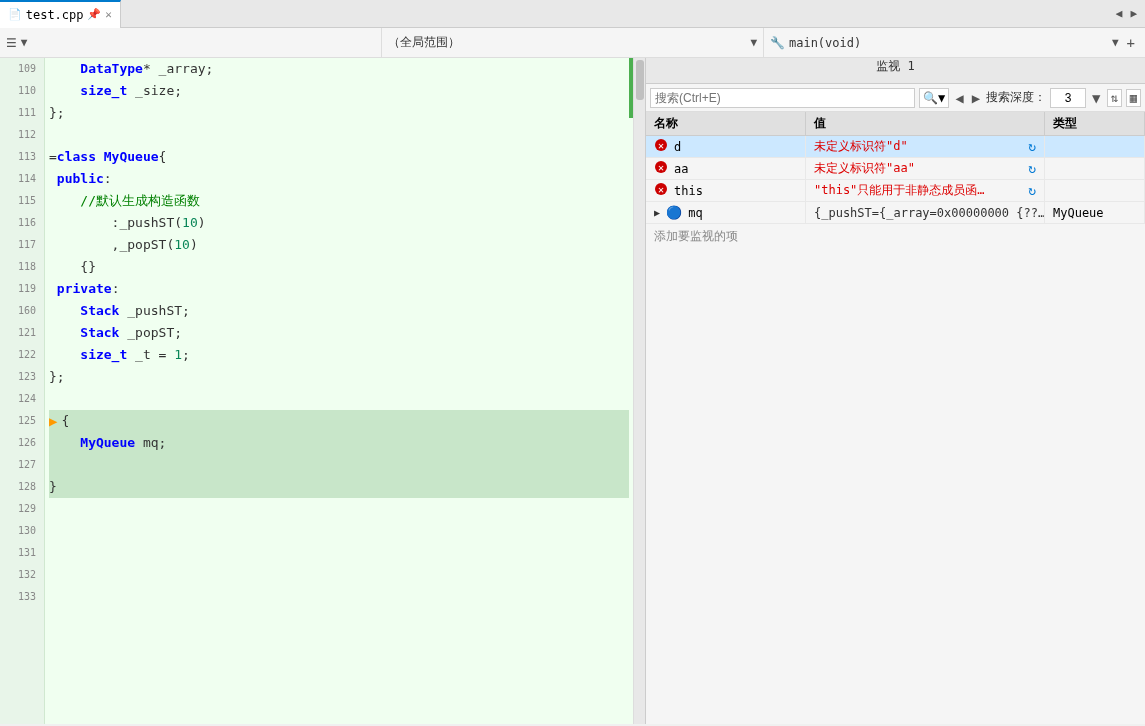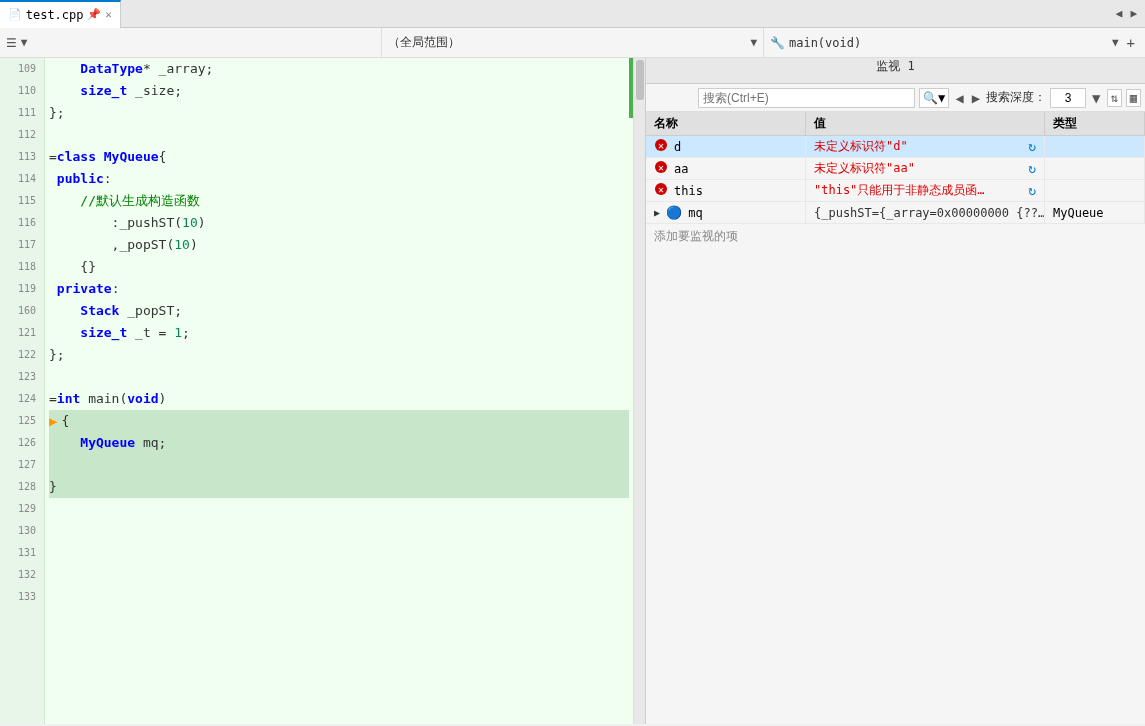--- a/index.html
+++ b/index.html
@@ -213,21 +213,20 @@
       gap: 4px;
     }
     .watch-search {
       flex: 1;
       border: 1px solid #ccc;
       background: #fff;
       height: 20px;
       padding: 0 4px;
       font-size: 12px;
       outline: none;
-      margin-left: 48px;
     }
     .watch-search-btn {
       display: flex;
       align-items: center;
       border: 1px solid #ccc;
       background: #fff;
       height: 20px;
       padding: 0 3px;
       cursor: pointer;
     }
@@ -404,25 +403,25 @@
         <div class="code-line"><span>    <span class="kw">size_t</span> _size;</span></div>
         <div class="code-line"><span>};</span></div>
         <div class="code-line"><span></span></div>
         <div class="code-line"><span>=<span class="kw">class</span> <span class="kw">MyQueue</span>{</span></div>
         <div class="code-line"><span> <span class="kw">public</span>:</span></div>
         <div class="code-line"><span>    <span class="cm">//默认生成构造函数</span></span></div>
         <div class="code-line"><span>        :_pushST(<span class="nu">10</span>)</span></div>
         <div class="code-line"><span>        ,_popST(<span class="nu">10</span>)</span></div>
         <div class="code-line"><span>    {}</span></div>
         <div class="code-line"><span> <span class="kw">private</span>:</span></div>
+        <div class="code-line"><span>    <span class="kw">Stack</span> _pushST;</span></div>
         <div class="code-line"><span>    <span class="kw">Stack</span> _popST;</span></div>
         <div class="code-line"><span>    <span class="kw">size_t</span> _t = <span class="nu">1</span>;</span></div>
         <div class="code-line"><span>};</span></div>
         <div class="code-line"><span></span></div>
-        <div class="code-line"><span>=<span class="kw">int</span> main(<span class="kw">void</span>)</span></div>
         <div class="code-line highlighted"><span style="color: rgb(255, 153, 0); font-size: 14px; margin-right: 4px;">▶</span><span>{</span></div>
         <div class="code-line highlighted"><span>    <span class="kw">MyQueue</span> mq;</span></div>
         <div class="code-line highlighted"><span></span></div>
         <div class="code-line highlighted"><span>}</span></div>
         <div class="code-line"><span></span></div>
       </div>
     <div class="editor-right-accent"></div>
     <div class="editor-scrollbar">
       <div class="scrollbar-track">
         <div class="scrollbar-thumb"></div>

